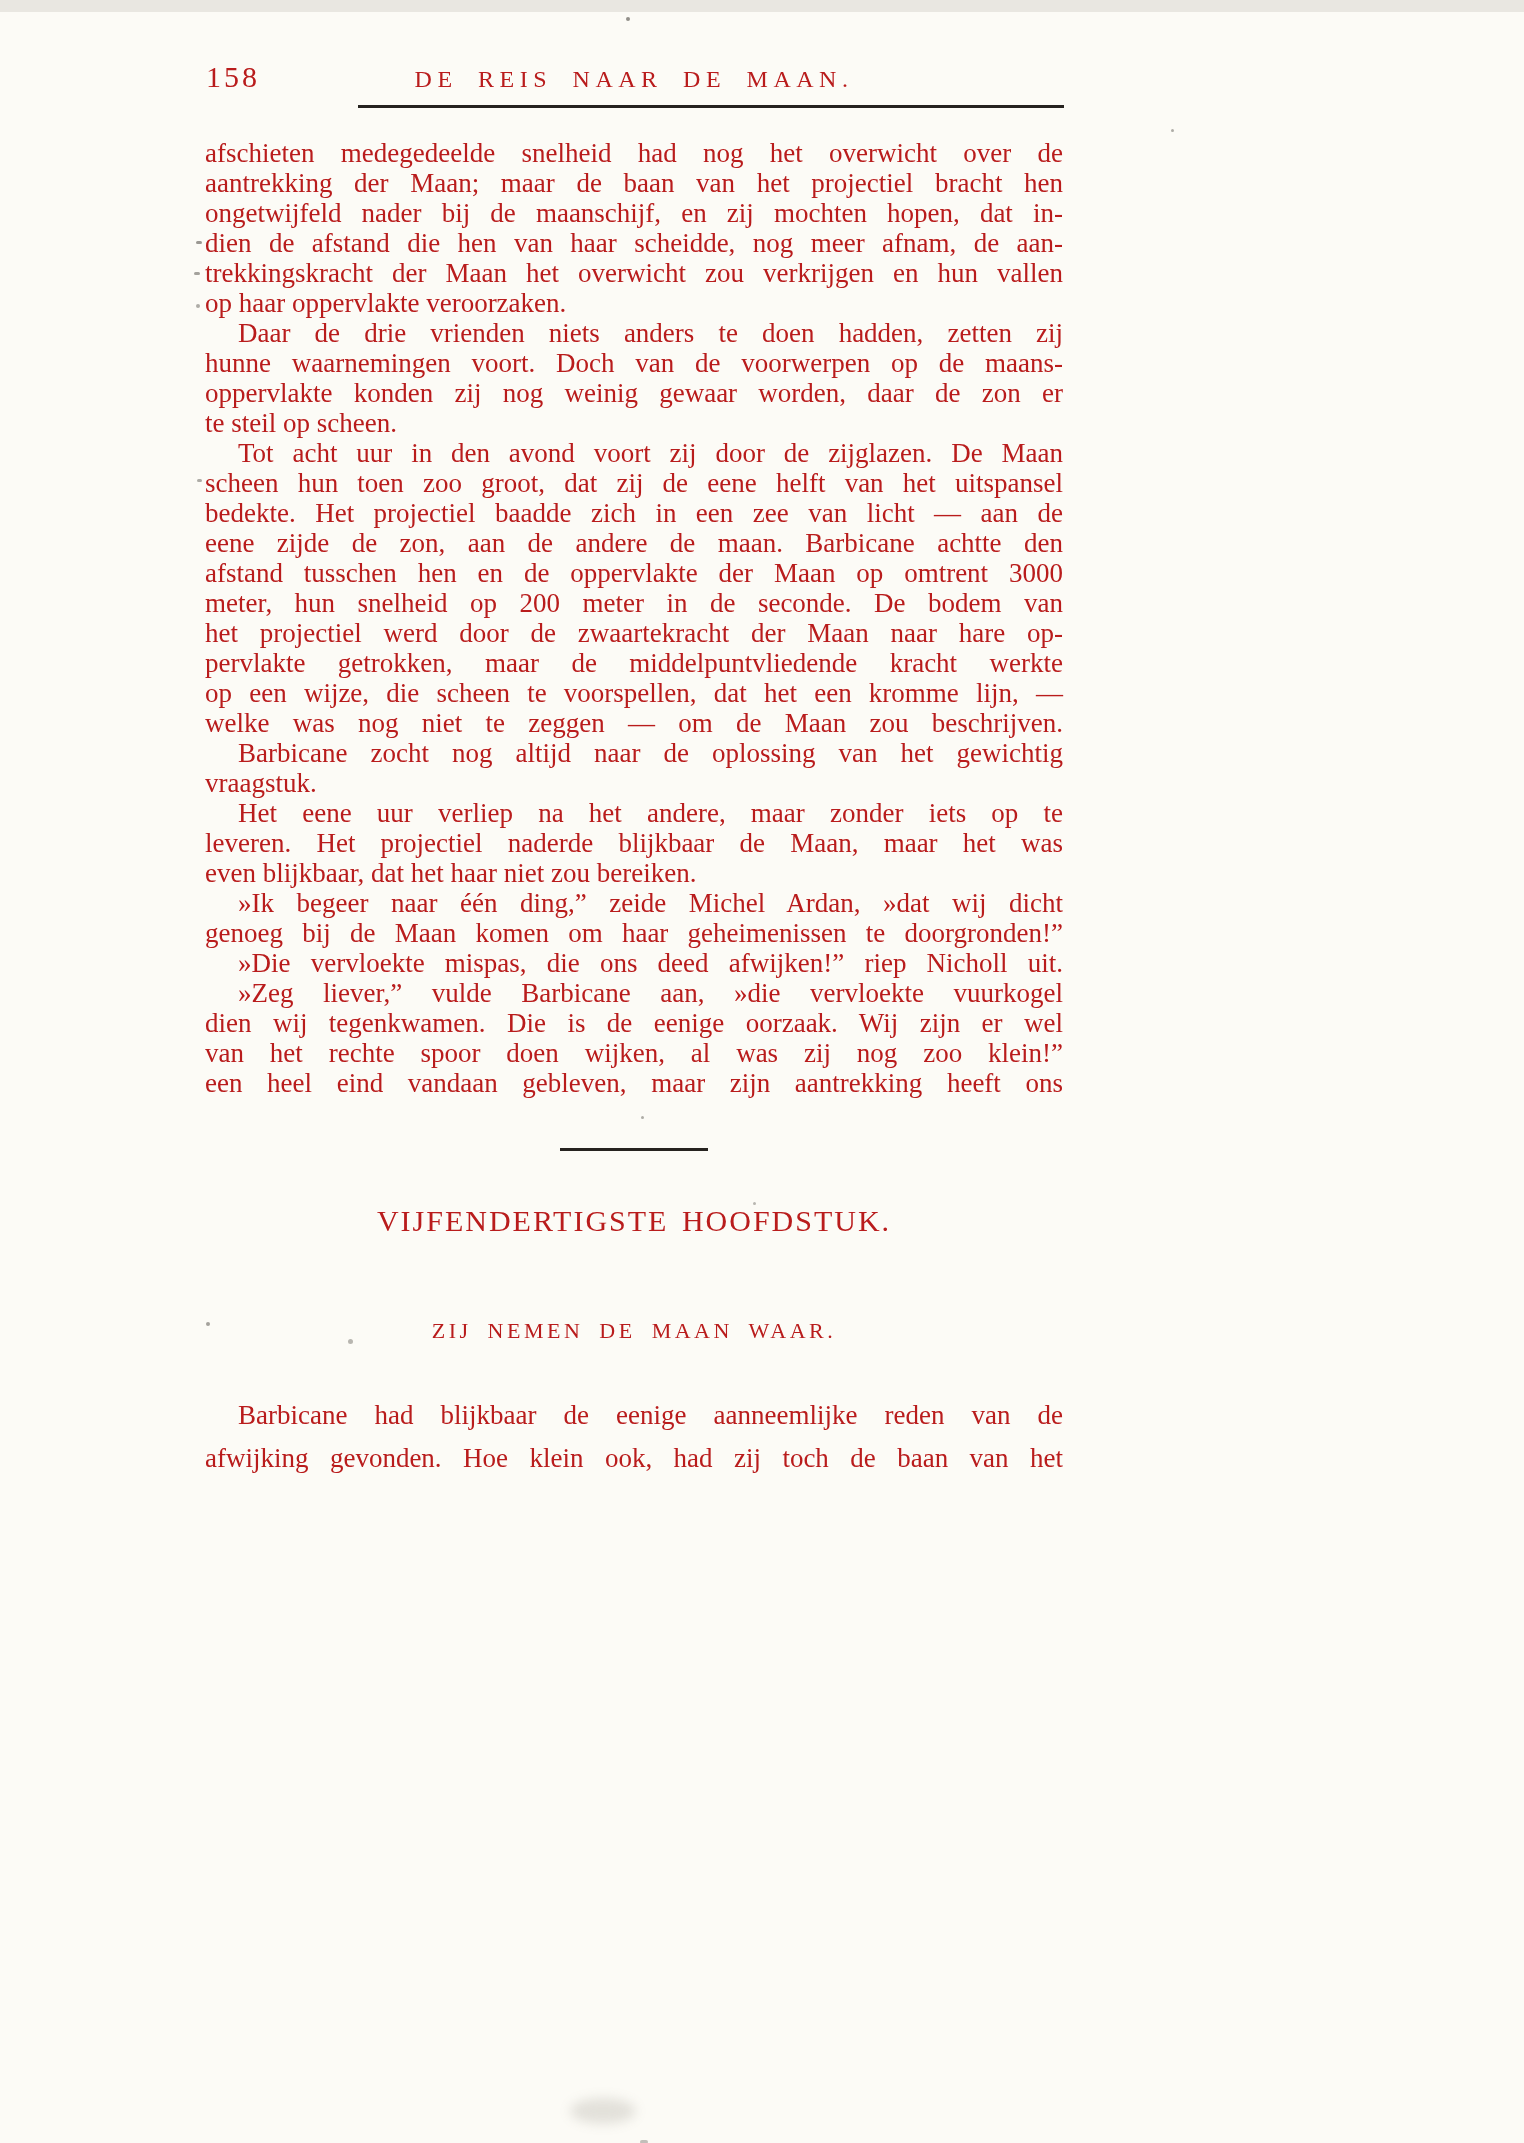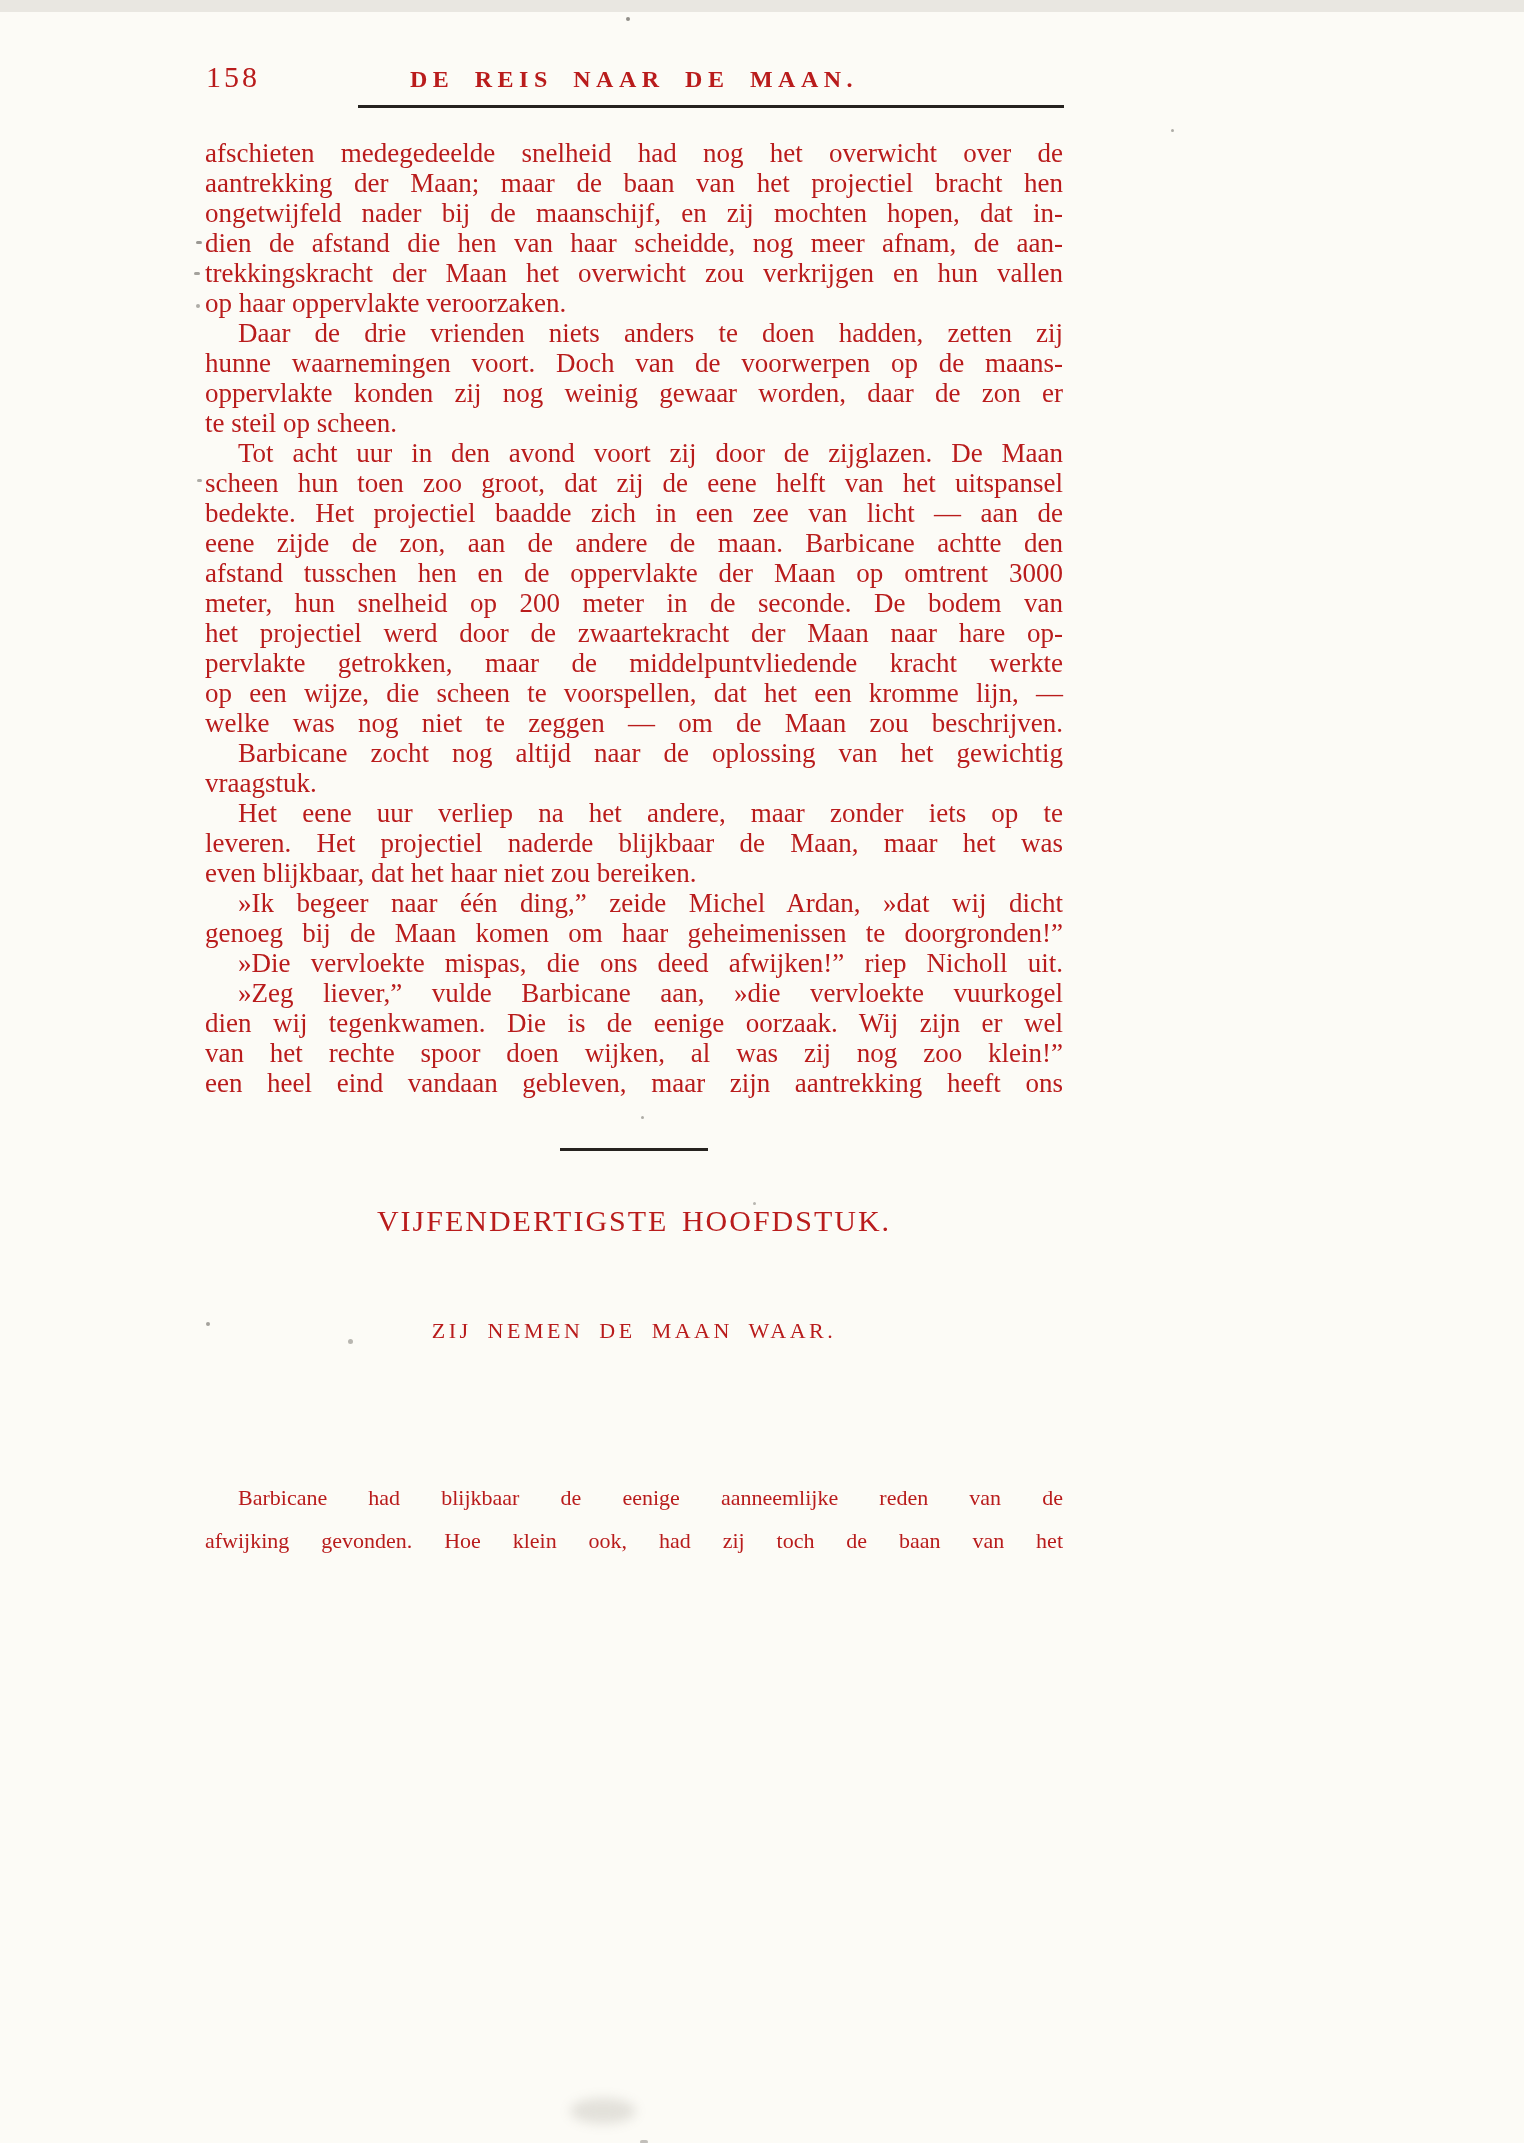--- a/index.html
+++ b/index.html
@@ -27,21 +27,21 @@
   }
   .running-title {
     position: absolute;
     left: 205px;
     top: 54px;
     width: 858px;
     text-align: center;
     font-size: 24px;
     letter-spacing: 5.5px;
     word-spacing: 9px;
-    font-weight: bold;
+    font-weight: normal;
   }
   .header-rule {
     position: absolute;
     left: 358px;
     top: 93px;
     width: 706px;
     height: 3px;
     background: #26231f;
   }
 
@@ -49,23 +49,23 @@
   .body-text {
     position: absolute;
     left: 205px;
     top: 126px;
     width: 858px;
     font-size: 27px;
   }
   .chapter-text {
     position: absolute;
     left: 205px;
-    top: 1464px;
-    width: 858px;
-    font-size: 22px;
+    top: 1382px;
+    width: 858px;
+    font-size: 27px;
   }
   .line {
     line-height: 30px;
     text-align: justify;
     text-align-last: justify;
     -moz-text-align-last: justify;
     white-space: normal;
   }
   .chapter-text .line { line-height: 43px; }
   .line.final {

